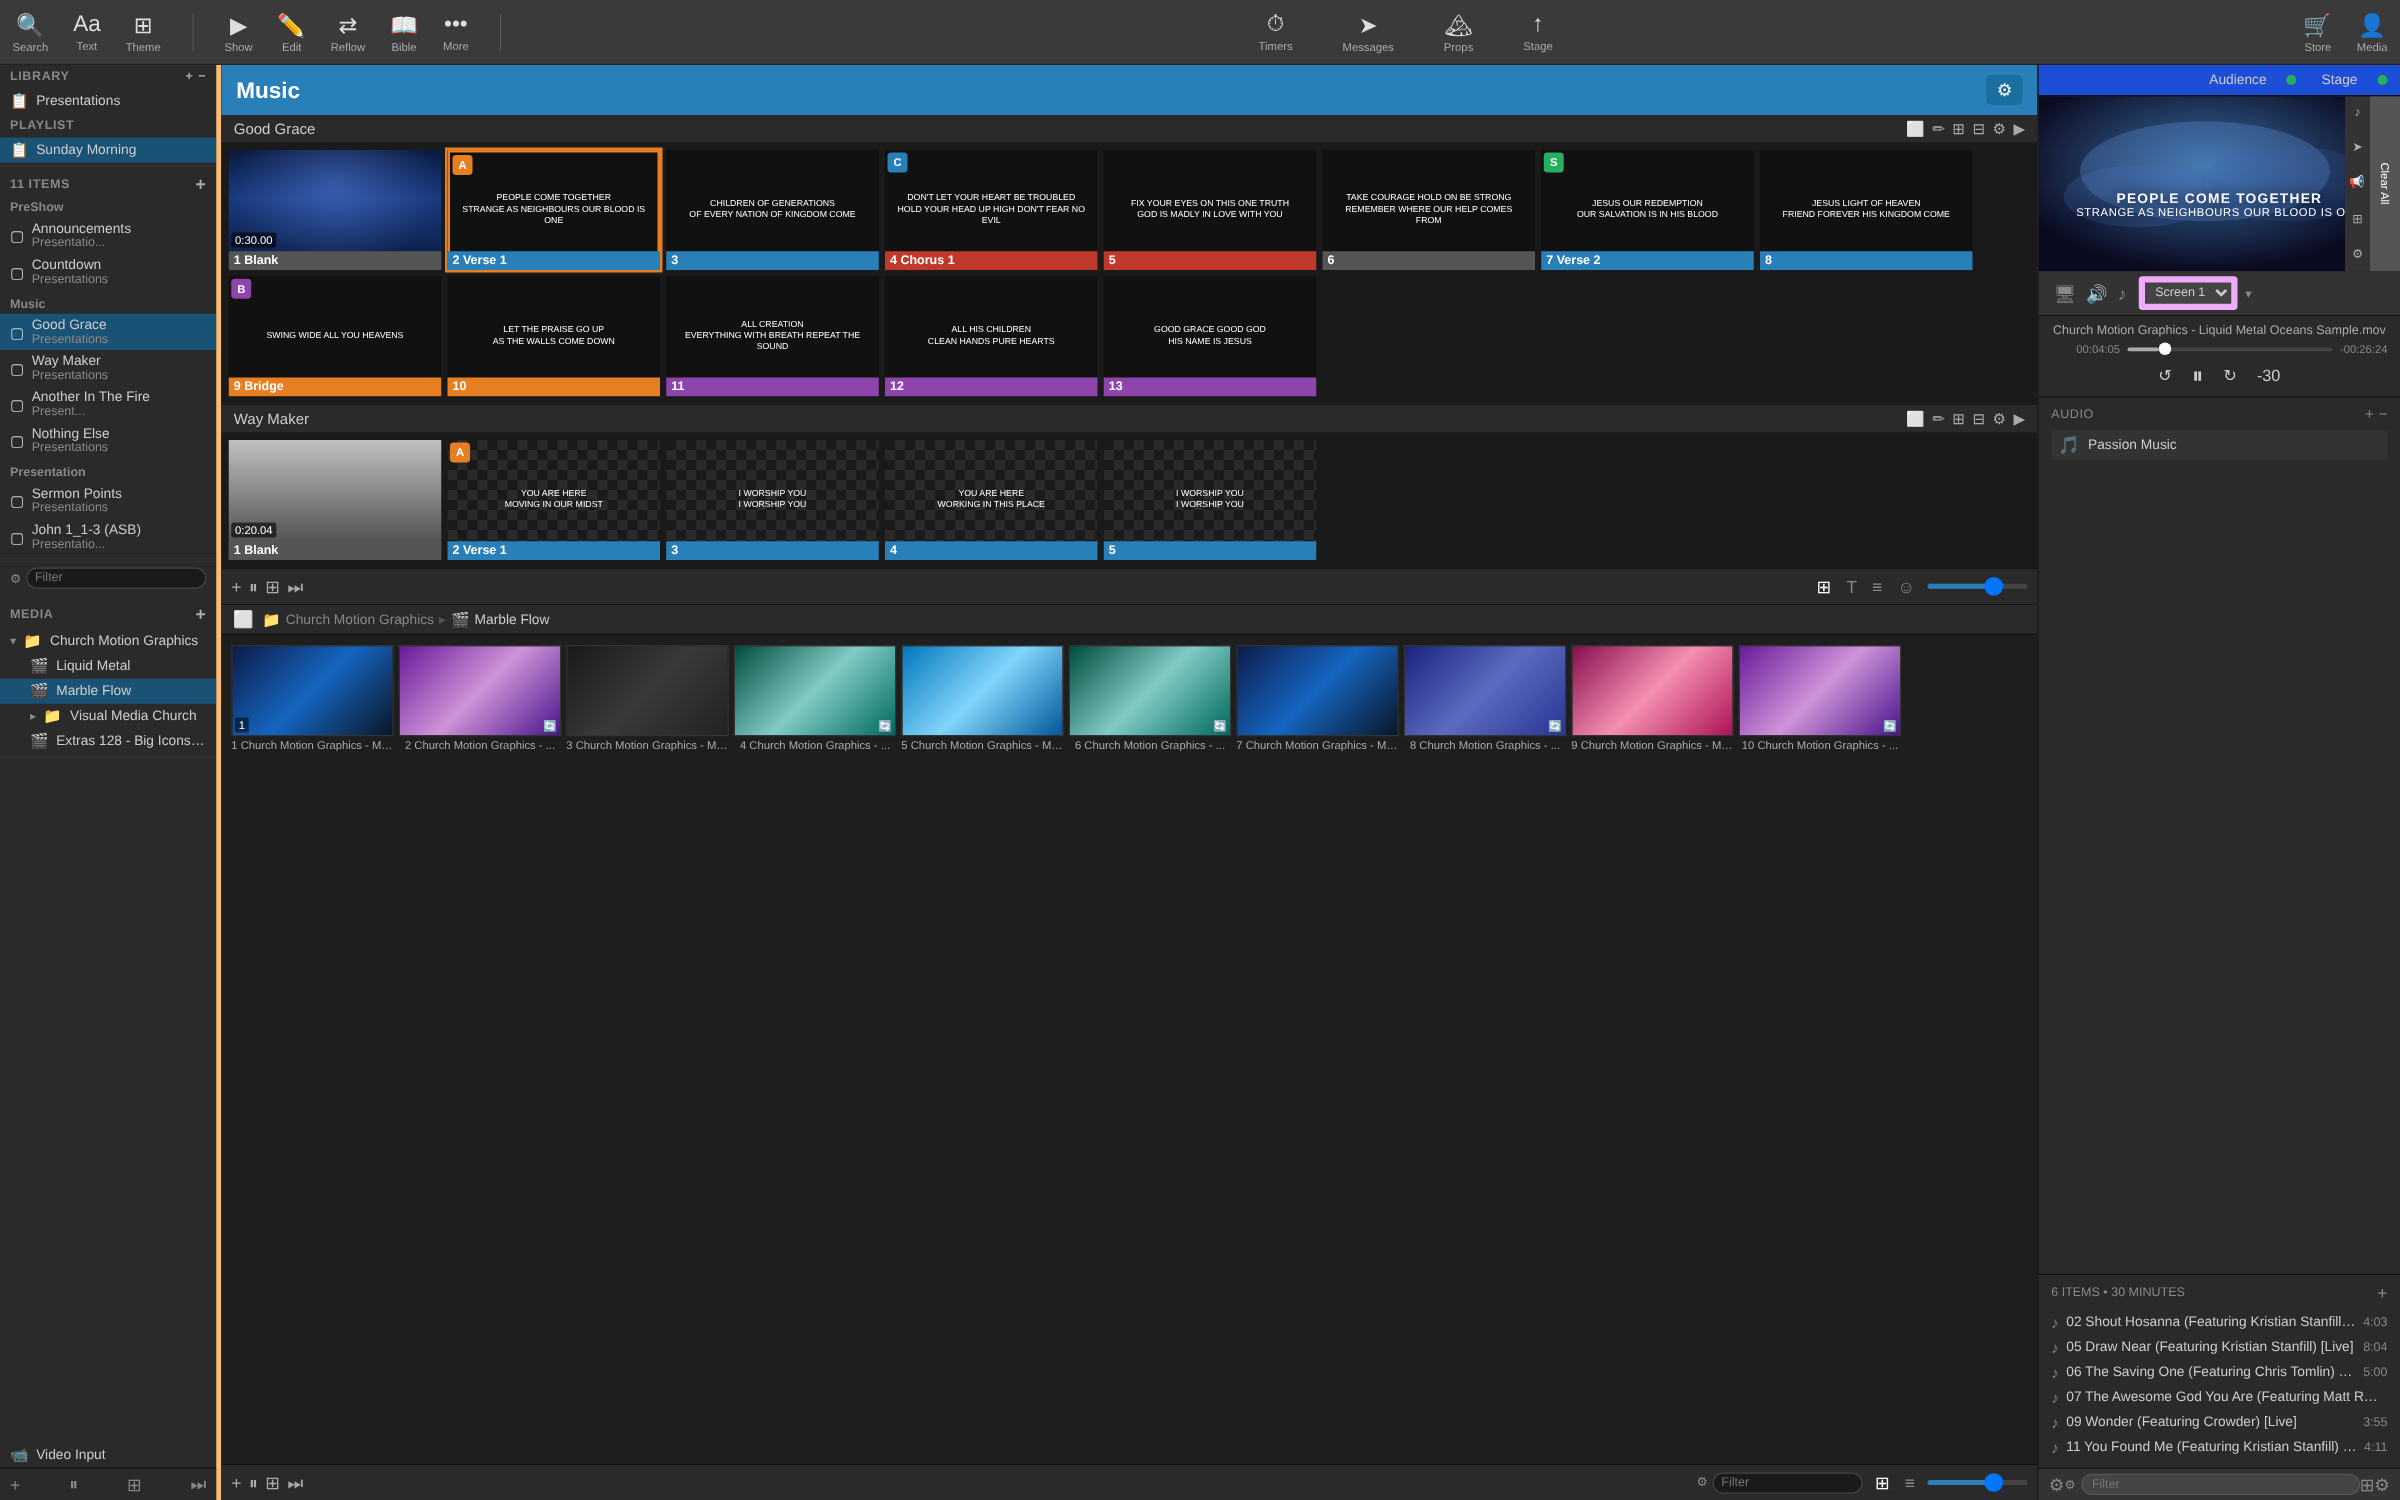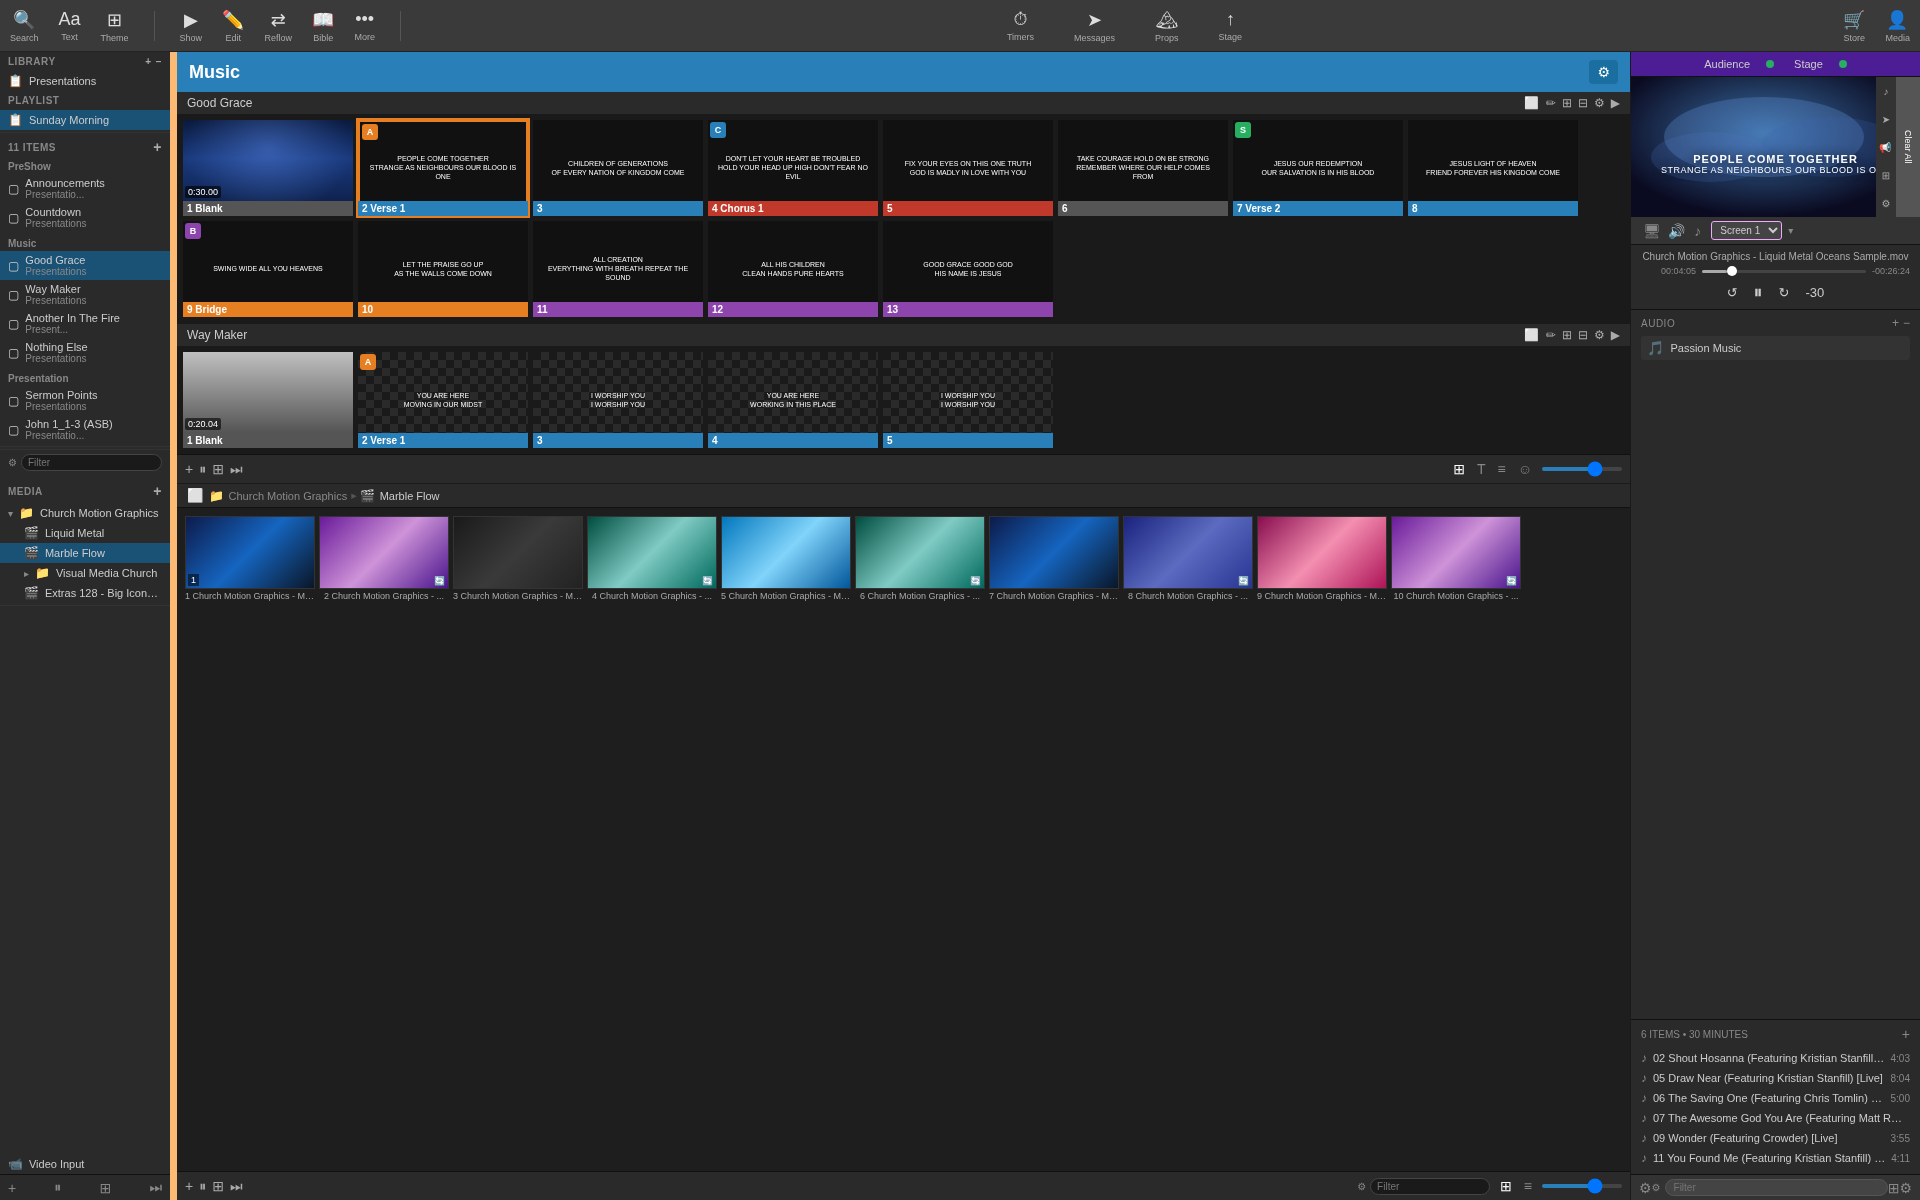--- a/index.html
+++ b/index.html
@@ -9,21 +9,21 @@
     .top-toolbar { background: #3a3a3a; border-bottom: 1px solid #222; display: flex; align-items: center; padding: 4px 10px; gap: 20px; height: 52px; }
     .toolbar-group { display: flex; flex-direction: column; align-items: center; gap: 2px; cursor: pointer; }
     .toolbar-group .icon { font-size: 18px; color: #ddd; }
     .toolbar-group .label { font-size: 9px; color: #aaa; }
     .toolbar-sep { width: 1px; height: 30px; background: #555; margin: 0 5px; }
 
     
     .main { display: flex; flex: 1; overflow: hidden; }
 
     
-    .left-sidebar { width: 177px; background: #2a2a2a; border-right: 7px solid #fdba74; display: flex; flex-direction: column; overflow: hidden; flex-shrink: 0; }
+    .left-sidebar { width: 177px; background: #2a2a2a; border-right: 4px solid #fdba74; display: flex; flex-direction: column; overflow: hidden; flex-shrink: 0; }
     .sidebar-section-header { display: flex; align-items: center; justify-content: space-between; padding: 4px 8px; color: #888; font-size: 10px; font-weight: bold; letter-spacing: 0.5px; }
     .sidebar-section-header .add-btn { color: #aaa; font-size: 14px; cursor: pointer; }
     .sidebar-item { display: flex; align-items: center; gap: 6px; padding: 3px 8px; cursor: pointer; }
     .sidebar-item.selected { background: #1a5276; }
     .sidebar-item .item-icon { font-size: 12px; }
     .sidebar-item .item-label { font-size: 11px; color: #ccc; flex: 1; overflow: hidden; text-overflow: ellipsis; white-space: nowrap; }
     .sidebar-item .item-sub { font-size: 10px; color: #888; overflow: hidden; text-overflow: ellipsis; white-space: nowrap; }
     .sidebar-divider { height: 1px; background: #333; margin: 2px 0; }
     .sidebar-filter { display: flex; align-items: center; gap: 4px; padding: 4px 8px; border-top: 1px solid #333; }
     .sidebar-filter input { background: #1a1a1a; border: 1px solid #444; border-radius: 10px; padding: 2px 6px; color: #ccc; font-size: 10px; width: 100%; }
@@ -88,21 +88,21 @@
     .grad-purple { background: linear-gradient(135deg, #6a1b9a, #ce93d8, #4a148c); }
     .grad-dark { background: linear-gradient(135deg, #1a1a1a, #3a3a3a, #222); }
     .grad-teal { background: linear-gradient(135deg, #004d40, #80cbc4, #00695c); }
     .grad-lightblue { background: linear-gradient(135deg, #0277bd, #81d4fa, #01579b); }
     .grad-pink { background: linear-gradient(135deg, #880e4f, #f48fb1, #ad1457); }
     .grad-indigo { background: linear-gradient(135deg, #1a237e, #5c6bc0, #283593); }
     .grad-darkblue { background: linear-gradient(135deg, #0d1b4b, #1565c0, #0a1628); }
 
     
     .right-panel { width: 290px; background: #2a2a2a; border-left: 1px solid #1a1a1a; display: flex; flex-direction: column; flex-shrink: 0; }
-    .right-panel-top { display: flex; align-items: center; justify-content: center; padding: 6px 10px; background: #4c1d95; border-bottom: 1px solid #111; }
+    .right-panel-top { display: flex; align-items: center; justify-content: flex-end; padding: 6px 10px; background: #1d4ed8; border-bottom: 1px solid #111; }
     .audience-stage { display: flex; align-items: center; gap: 12px; font-size: 11px; color: #ccc; }
     .status-dot { width: 8px; height: 8px; border-radius: 50%; display: inline-block; margin-left: 4px; }
     .status-dot.green { background: #27ae60; }
 
     .preview-area { background: #111; position: relative; height: 140px; overflow: hidden; }
     .preview-img { width: 100%; height: 100%; display: flex; align-items: center; justify-content: center; background: linear-gradient(180deg, #0a0a20 0%, #1a3a6e 50%, #0a0a20 100%); }
     .preview-overlay-text { position: absolute; bottom: 30%; left: 0; right: 0; text-align: center; }
     .preview-text-line1 { color: white; font-size: 11px; font-weight: bold; letter-spacing: 1px; text-shadow: 0 0 10px rgba(0,0,0,0.8); }
     .preview-text-line2 { color: white; font-size: 9px; letter-spacing: 0.5px; text-shadow: 0 0 10px rgba(0,0,0,0.8); }
     .clear-all-btn { position: absolute; right: 0; top: 0; bottom: 0; width: 24px; background: #555; display: flex; align-items: center; justify-content: center; writing-mode: vertical-rl; font-size: 9px; color: white; cursor: pointer; }
@@ -745,21 +745,21 @@
         <span style="color:#aaa;font-size:10px;cursor:pointer;">⚙</span>
       </div>
     </div>
 
     <div class="screen-selector">
       <div class="preview-icons">
         <span>🖥</span>
         <span>🔊</span>
         <span>♪</span>
       </div>
-      <select style="background:#444;border:1px solid #f0abfc;color:#ccc;padding:2px 4px;font-size:10px;border-radius:3px;">
+      <select style="background:#444;border:5px solid #f0abfc;color:#ccc;padding:2px 4px;font-size:10px;border-radius:3px;">
         <option>Screen 1</option>
       </select>
       <span style="color:#888;font-size:10px;">▾</span>
     </div>
 
     <div class="video-controls">
       <div class="video-title">Church Motion Graphics - Liquid Metal Oceans Sample.mov</div>
       <div class="video-progress">
         <span class="video-time-left">00:04:05</span>
         <div class="progress-bar">

